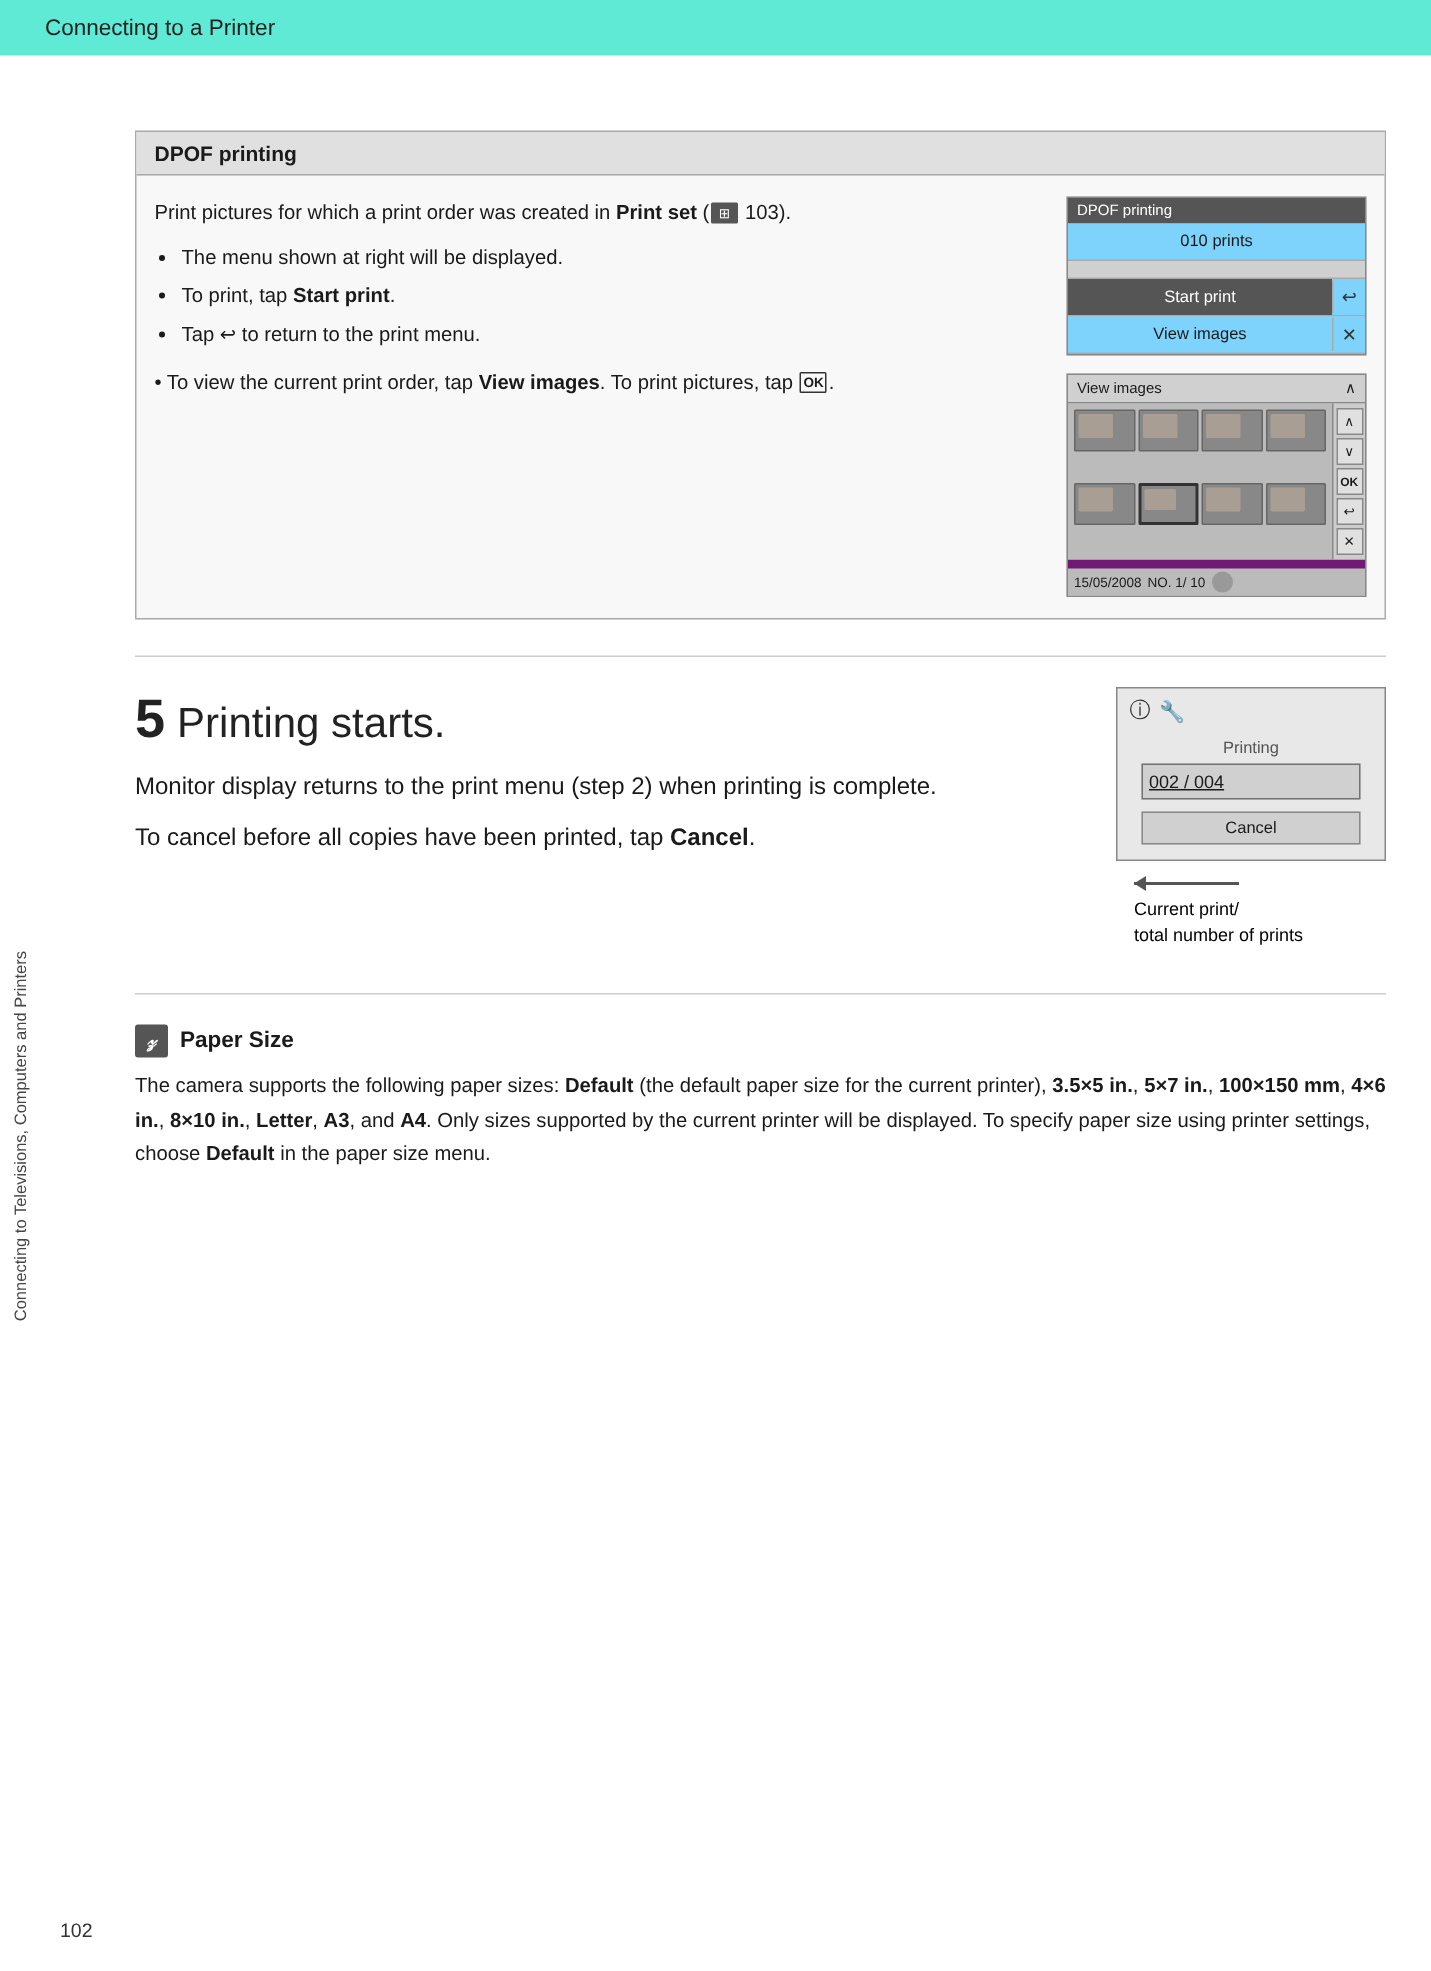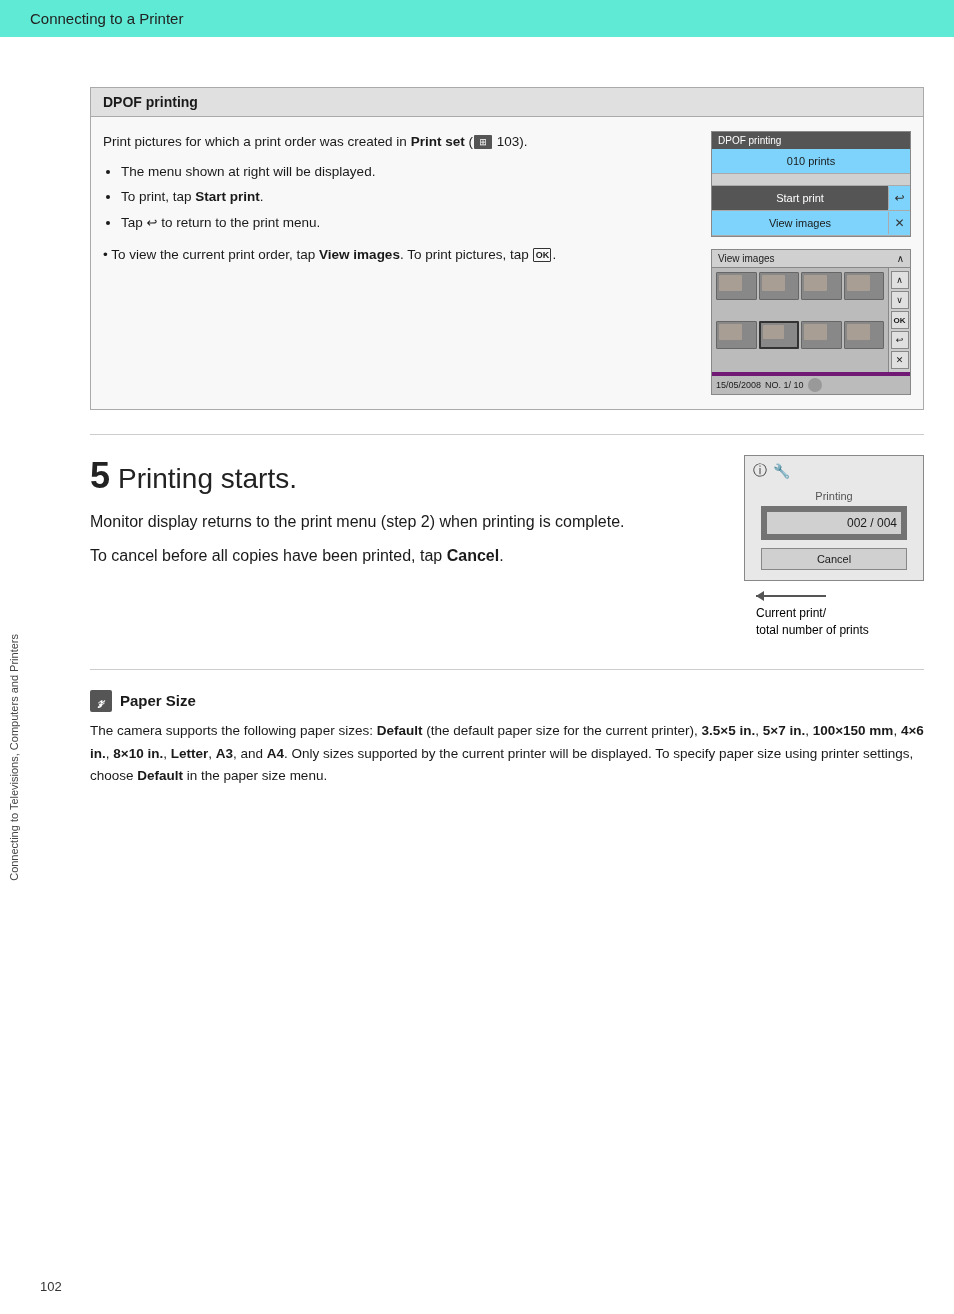--- a/index.html
+++ b/index.html
@@ -198,21 +198,21 @@
       background: #e0e0e0;
       border: 1px solid #888;
       display: flex;
       align-items: center;
       justify-content: center;
       font-size: 9px;
       cursor: pointer;
     }
     .screen-view .bottom-bar {
       background: #bbb;
-      border-top: 4px solid #701a75;
+      border-top: 6px solid #701a75;
       padding: 2px 4px;
       font-size: 9px;
       display: flex;
       align-items: center;
       gap: 4px;
     }
     .search-icon-small {
       width: 14px;
       height: 14px;
       background: #999;
@@ -268,25 +268,26 @@
       color: #333;
     }
     .screen-printing .printing-label {
       text-align: center;
       font-size: 11px;
       color: #555;
       margin-top: 8px;
     }
     .screen-printing .counter-box {
       margin: 4px 16px;
-      border: 6px solid #737373;
+      border: 1px solid #737373;
       background: #d0d0d0;
-      text-align: right;
+      text-align: left;
       padding: 4px;
       font-size: 12px;
+      text-decoration: underline;
     }
     .screen-printing .cancel-btn {
       margin: 8px 16px 10px;
       border: 1px solid #888;
       background: #d0d0d0;
       text-align: center;
       padding: 4px;
       font-size: 11px;
     }
     .print-caption {

